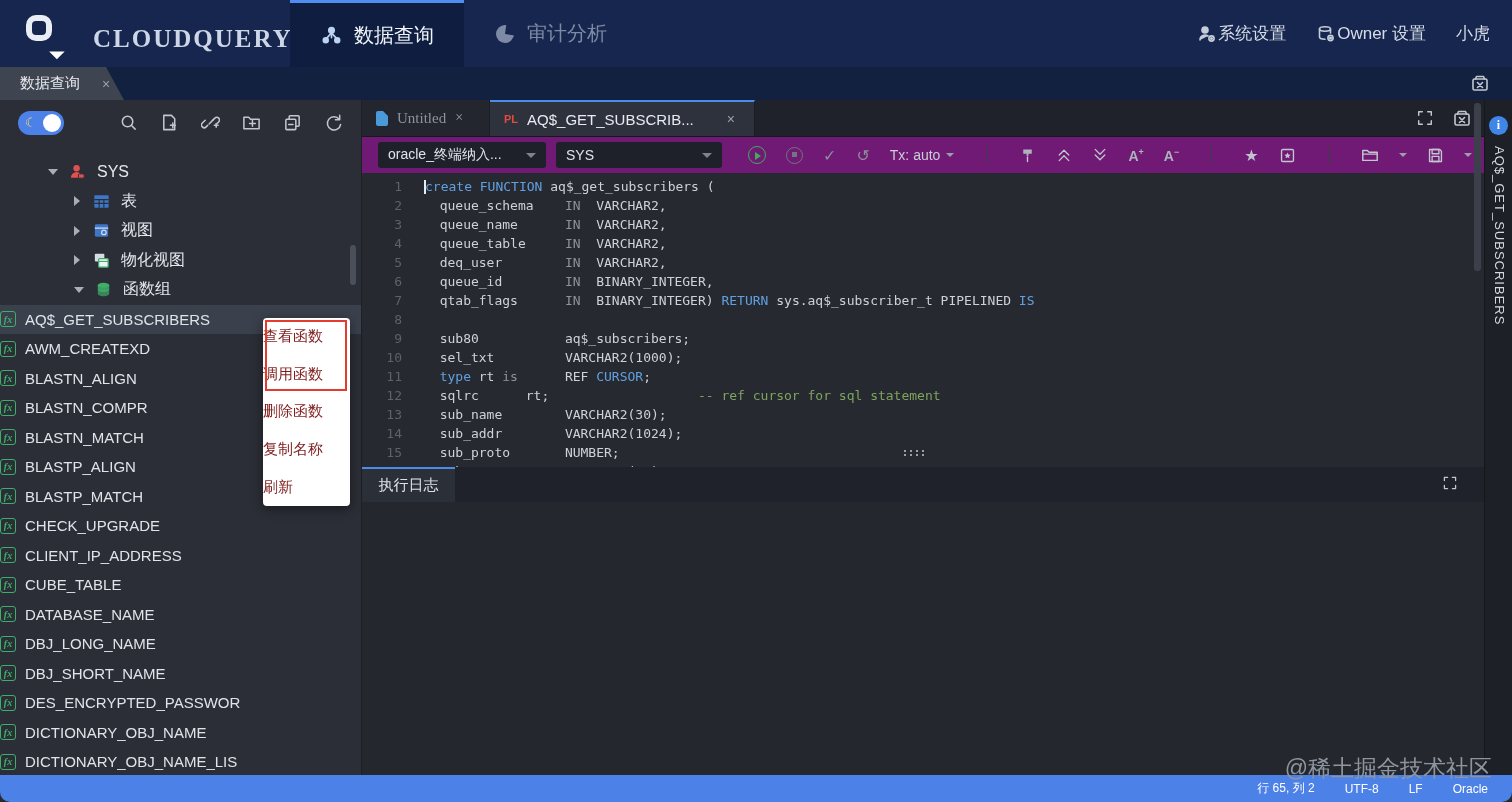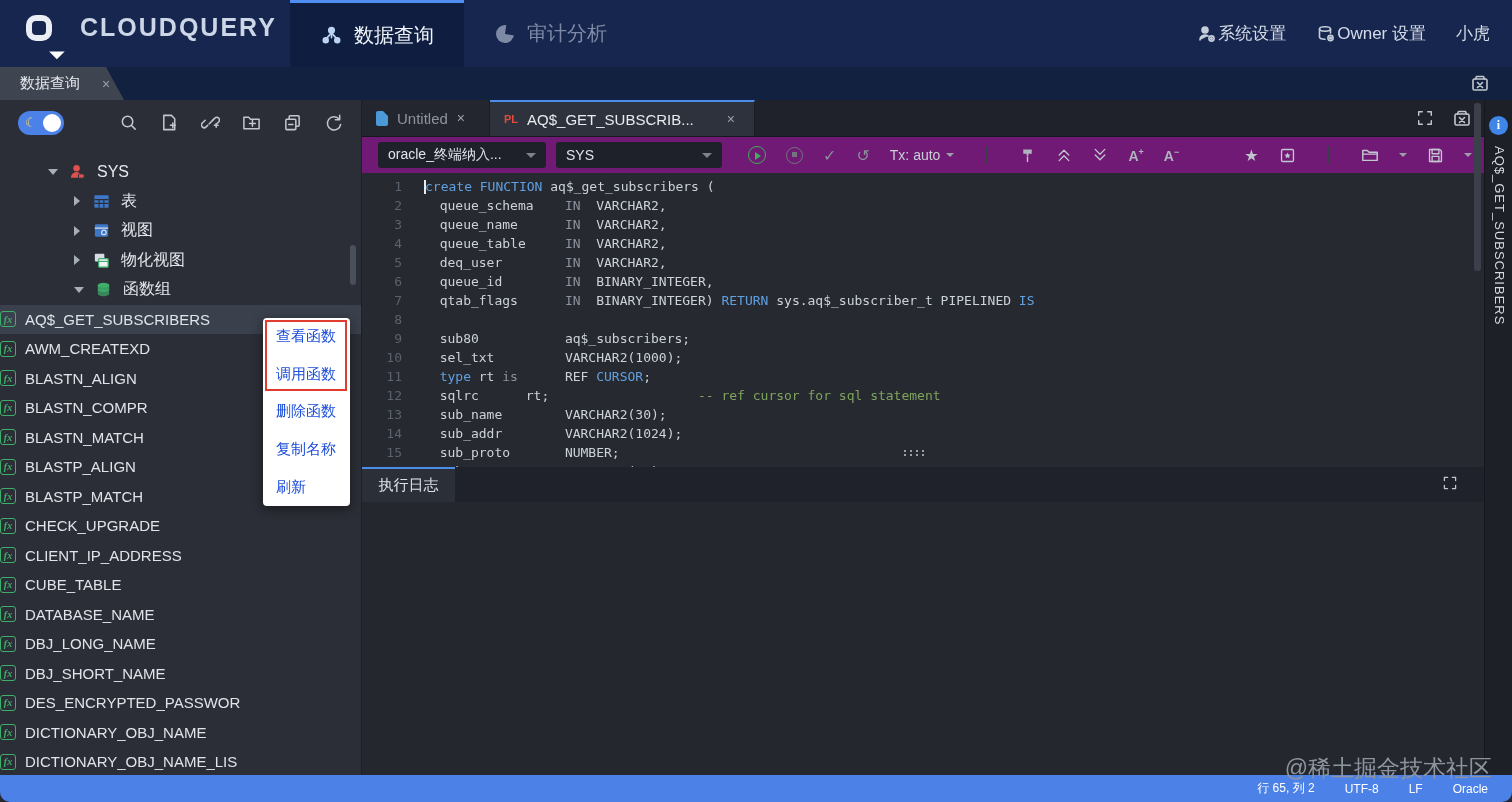--- a/index.html
+++ b/index.html
@@ -2,21 +2,21 @@
 <html><head>
 <meta charset="utf-8">
 <style>
   * { margin:0; padding:0; box-sizing:border-box; }
   html,body { width:1512px; height:802px; overflow:hidden; background:#26292f;
               font-family:"Liberation Sans", sans-serif; }
   .app { position:relative; width:1512px; height:802px; }
 
   
   .navbar { position:absolute; left:0; top:0; width:1512px; height:67px; background:#17264e; }
-  .logo { position:absolute; left:24px; top:13px; display:flex; align-items:flex-start; gap:16px; }
+  .logo { position:absolute; left:24px; top:13px; display:flex; align-items:flex-end; gap:29px;font-family:Liberation Serif, serif; }
   .logo-mark { position:relative; width:40px; height:40px; }
   .logo-ring { position:absolute; left:2px; top:2px; width:26px; height:26px; border:6px solid #e9edf4; border-radius:10px; }
   .logo-arrow { position:absolute; right:0; bottom:0; width:0; height:0;
                 border-left:11px solid transparent; border-top:11px solid transparent; border-right:11px solid #ffffff;
                 transform:rotate(45deg); }
   .logo-text { font-size:25px; font-weight:bold; letter-spacing:2px; color:#cdd6e6; }
   .nav-tabs { position:absolute; left:290px; top:0; height:67px; display:flex; }
   .nav-tab { height:100%; display:flex; align-items:center; gap:11px; padding:0 30px; font-size:20px; color:#7e8aa5; }
   .nav-tab.active { background:#0f1e40; border-top:3px solid #4f8ef0; color:#f1f5fa; }
   .nav-right { position:absolute; right:22px; top:0; height:67px; display:flex; align-items:center; gap:30px;
@@ -55,21 +55,21 @@
              justify-content:center; margin-right:9px; flex:none; font-family:"Liberation Serif",serif; }
   .flabel { white-space:nowrap; }
   .side-thumb { position:absolute; right:5px; top:145px; width:6px; height:40px; background:#4a505a; border-radius:3px; }
 
   
   .editor { position:absolute; left:362px; top:100px; width:1122px; height:675px; background:#26292f; }
   .ed-tabs { position:absolute; left:0; top:0; width:100%; height:37px; background:#1f222b;
              display:flex; border-bottom:1px solid #15181e; }
   .ed-tab { display:flex; align-items:center; gap:9px; padding:0 14px; font-size:15px; color:#8d939d;
             background:#23262e; border-right:1px solid #1a1d23; }
-  .ed-tab.untitled { width:128px; }
+  .ed-tab.untitled { width:128px;font-family:Liberation Serif, serif; }
   .ed-tab.active { width:265px; background:#2e323c; border-top:2px solid #4c8be8; color:#e8ebf0; }
   .file-ico { width:12px; height:15px; background:#4a9ad8; border-radius:2px; position:relative; }
   .file-ico:before { content:""; position:absolute; right:0; top:0; border-top:5px solid #1f222b;
                      border-left:5px solid transparent; }
   .pl-ico { color:#e04b3f; font-size:11px; font-weight:bold; }
   .ed-tabs-right { margin-left:auto; display:flex; align-items:center; gap:18px; padding-right:12px; }
 
   .ed-toolbar { position:absolute; left:0; top:37px; width:100%; height:36px; background:#701a75;
                 display:flex; align-items:center; padding-left:16px; }
   .select { height:26px; background:#1e212a; border-radius:3px; display:flex; align-items:center;
@@ -129,21 +129,21 @@
   
   .statusbar { position:absolute; left:0; top:775px; width:1512px; height:27px; background:#4c81e8;
                border-radius:0 0 10px 10px; display:flex; align-items:center; justify-content:flex-end;
                gap:30px; padding-right:24px; color:#ffffff; font-size:12px; }
   .watermark { position:absolute; right:20px; top:753px; color:#8e959e; font-size:23px; font-weight:500; z-index:5; }
 
   
   .ctx-menu { position:absolute; left:263px; top:318px; width:87px; height:188px; background:#ffffff;
               border-radius:4px; box-shadow:0 3px 12px rgba(0,0,0,.45); z-index:20;
               display:flex; flex-direction:column; }
-  .menu-item { flex:1; display:flex; align-items:center; padding-left:13px; font-size:15px; color:#1d4ed8; }
+  .menu-item { flex:1; display:flex; align-items:center; font-size:15px; color:#7f1d1d; }
   .red-box { position:absolute; left:2px; top:2px; width:82px; height:71px; border:2px solid #e23b30; z-index:21; }
 
   svg.i { stroke:#c2c7cf; stroke-width:1.6; fill:none; stroke-linecap:round; stroke-linejoin:round; }
 </style>
 </head>
 <body>
 
 <div class="app">
 
   <header class="navbar">

